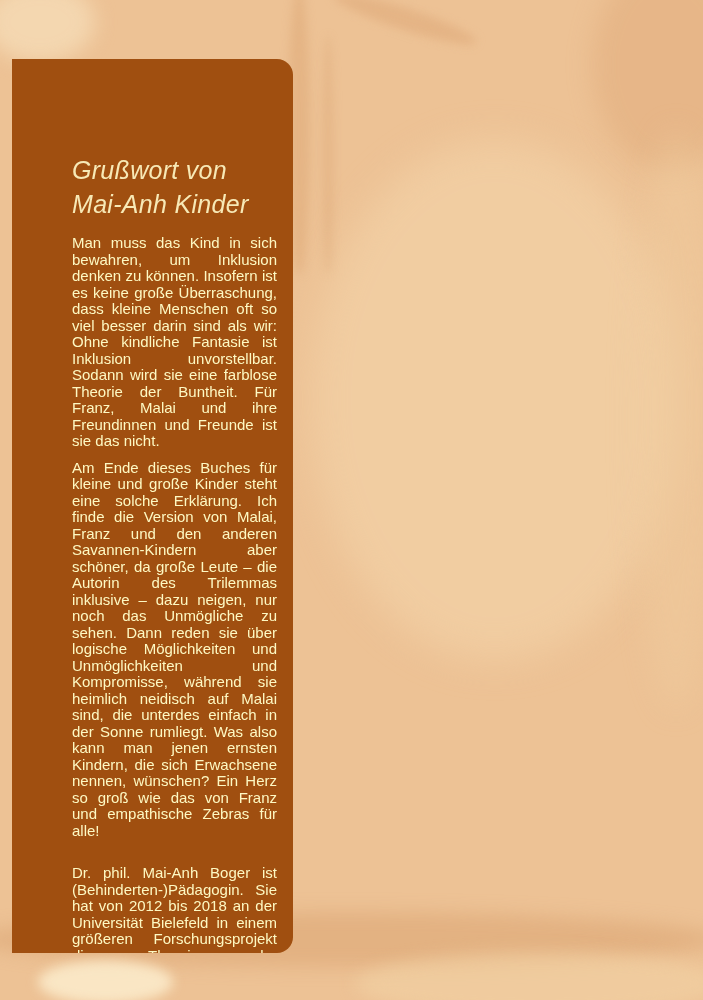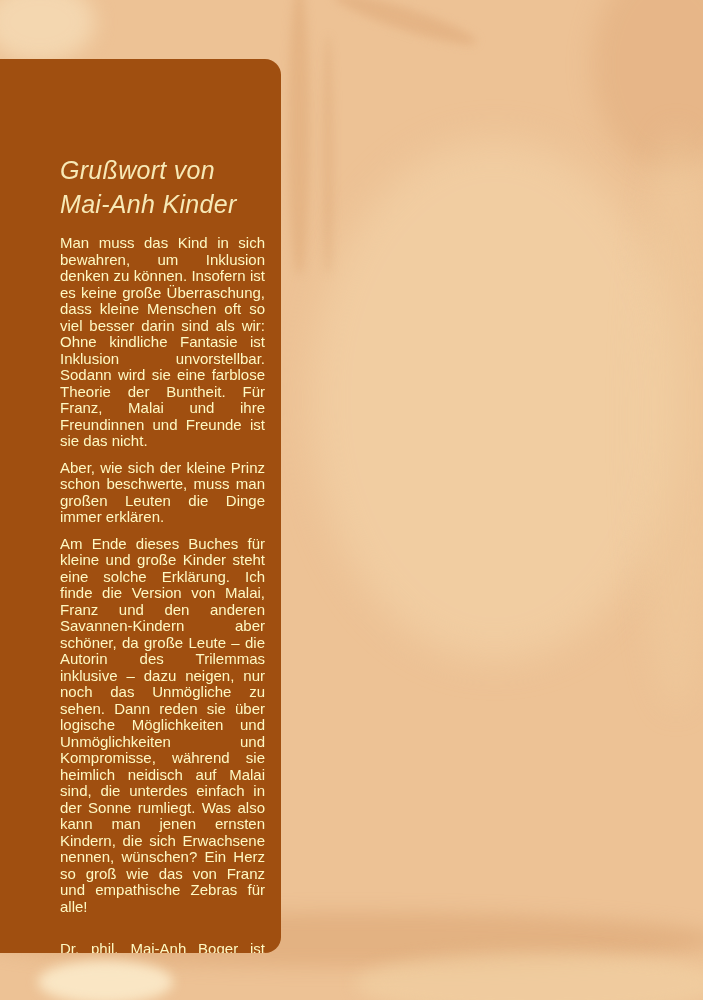--- a/index.html
+++ b/index.html
@@ -34,21 +34,21 @@
   .s-bottom-band      { left: -25px; top: 912px; width: 745px; height: 55px;
                         background: rgba(209,147,95,.34); filter: blur(9px); }
   .s-bottom-light     { left: 38px; top: 960px; width: 135px; height: 44px;
                         background: rgba(252,236,205,.85); filter: blur(6px); }
   .s-bottom-wash      { left: 355px; top: 952px; width: 370px; height: 64px;
                         background: rgba(243,211,166,.55); filter: blur(8px); }
 
   
   .panel {
     position: absolute;
-    left: 0; top: 59px;
+    left: 12px; top: 59px;
     width: 281px; height: 894px;
     background: #a04f10;
     border-radius: 0 16px 16px 0;
     box-sizing: border-box;
     padding: 94px 16px 0 60px;
     overflow: hidden;
   }
   .panel h1 {
     margin: 0 0 14px 0;
     font-style: italic;
@@ -81,20 +81,19 @@
   <div class="stroke s-right-column"></div>
   <div class="stroke s-bottom-band"></div>
   <div class="stroke s-bottom-light"></div>
   <div class="stroke s-bottom-wash"></div>
 
   <div class="panel">
     <h1><span>Grußwort von</span><br><span>Mai-Anh Kinder</span></h1>
 
     <p>Man muss das Kind in sich bewahren, um Inklusion denken zu können. Insofern ist es keine große Überraschung, dass kleine Menschen oft so viel besser darin sind als wir: Ohne kindliche Fantasie ist Inklusion unvorstellbar. Sodann wird sie eine farblose Theorie der Buntheit. Für Franz, Malai und ihre Freundinnen und Freunde ist sie das nicht.</p>
 
-    <p>Aber, wie sich der kleine Prinz schon beschwerte, muss man großen Leuten die Dinge immer erklären.</p>
 
     <p>Am Ende dieses Buches für kleine und große Kinder steht eine solche Erklärung. Ich finde die Version von Malai, Franz und den anderen Savannen-Kindern aber schöner, da große Leute – die Autorin des Trilemmas inklusive – dazu neigen, nur noch das Unmögliche zu sehen. Dann reden sie über logische Möglichkeiten und Unmöglichkeiten und Kompromisse, während sie heimlich neidisch auf Malai sind, die unterdes einfach in der Sonne rumliegt. Was also kann man jenen ernsten Kindern, die sich Erwachsene nennen, wünschen? Ein Herz so groß wie das von Franz und empathische Zebras für alle!</p>
 
     <p class="bio">Dr. phil. Mai-Anh Boger ist (Behinderten-)Pädagogin. Sie hat von 2012 bis 2018 an der Universität Bielefeld in einem größeren Forschungsprojekt die Theorie der trilemmatischen Inklusion verfasst, die dieses Bilderbuch inspiriert hat. Bis heute ist Mai-Anh Boger in der Lehrerbildung und Behindertenpädagogik tätig, um pädagogische Fachkräfte dabei zu unterstützen, gutes gemeinsames Leben und Lernen für alle zu ermöglichen.</p>
   </div>
 
 </div>
 
 </body></html>

